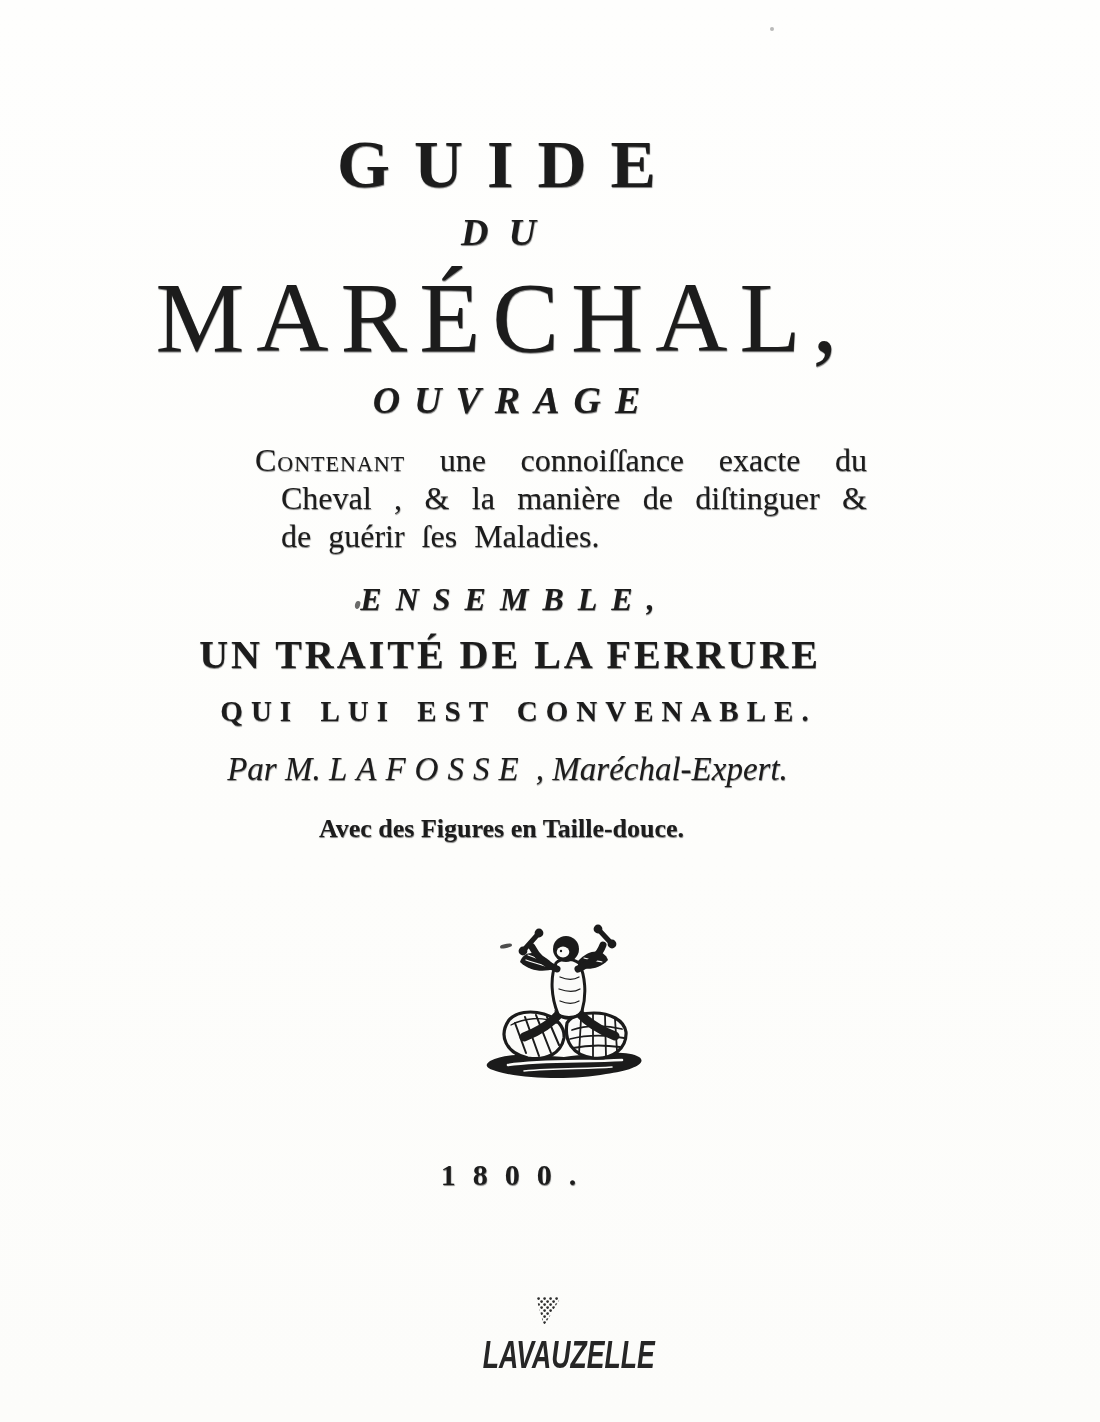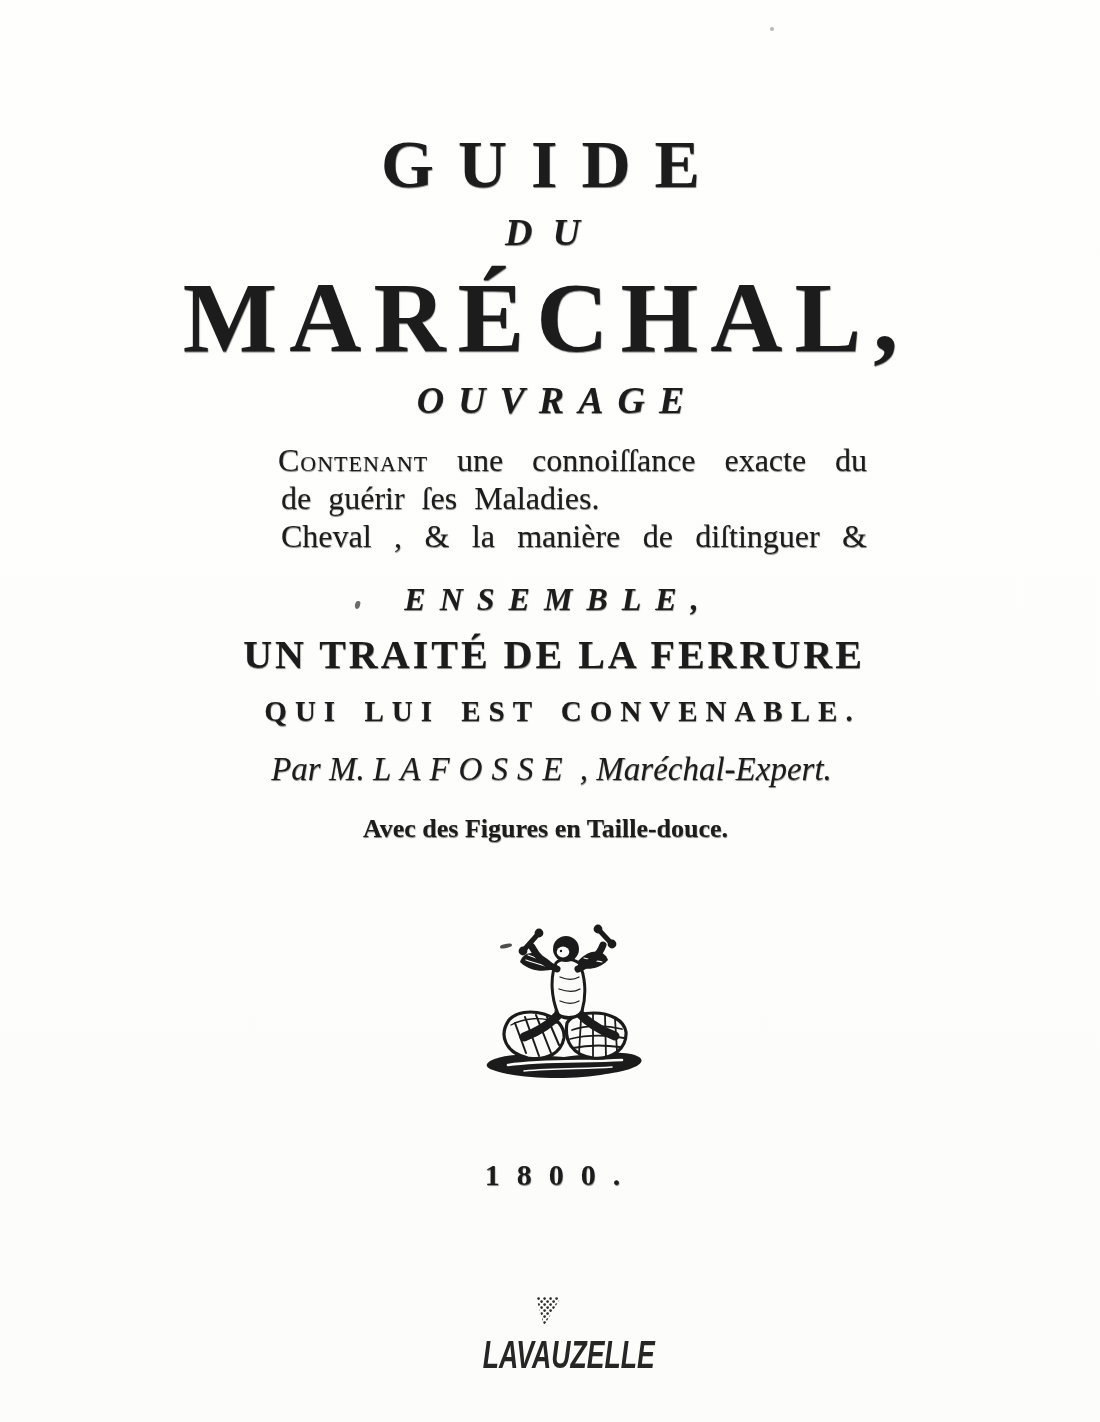--- a/index.html
+++ b/index.html
@@ -14,36 +14,35 @@
     color: #1c1c1c;
   }
   .ink { color:#1c1c1c; text-shadow: 0.4px 0.5px 0.9px rgba(25,25,25,0.55); }
   .line {
     position: absolute;
     left: 0;
     width: 993px;
     text-align: center;
     line-height: 1;
     white-space: nowrap;
-    padding-left: 44px;
   }
   
   .t-guide    { top:130px; font-size:68px;  font-weight:700; letter-spacing:24px; text-indent:24px; }
   .t-du       { top:213px; left:2px; font-size:38px; font-style:italic; font-weight:600; letter-spacing:20px; text-indent:20px; }
-  .t-marechal { top:268px; font-size:100px; font-weight:700; letter-spacing:12px; text-indent:12px; }
+  .t-marechal { top:268px; font-size:100px; font-weight:400; letter-spacing:12px; text-indent:12px; }
   .t-ouvrage  { top:381px; left:10px; font-size:38px; font-style:italic; font-weight:600; letter-spacing:14px; text-indent:14px; }
   
   .desc {
     position:absolute; top:441px; left:255px; width:612px;
     font-size:32px; line-height:38px;
   }
   .dline { display:block; text-align:justify; text-align-last:justify; white-space:normal; }
   .dline.l2 { margin-left:26px; width:586px; }
   .dline.l3 { margin-left:26px; width:586px; text-align-last:left; word-spacing:9px; }
-  .lead { font-variant: small-caps; letter-spacing:1px;margin-left:23px; }
+  .lead { font-variant: small-caps; letter-spacing:1px; }
   
   .t-ensemble { top:583px; left:11px; font-size:32px; font-style:italic; font-weight:600; letter-spacing:14px; text-indent:14px; }
   .t-traite   { top:635px; left:12px; font-size:40px; font-weight:700; letter-spacing:3px; text-indent:3px; }
   .t-conven   { top:697px; left:18px; font-size:29px; font-weight:700; letter-spacing:8px; text-indent:8px; word-spacing:6px; }
   .t-author   { top:753px; left:11px; font-size:33px; font-style:italic; font-weight:500; }
   .a-name     { letter-spacing:9px; margin:0 0; }
   .t-figures  { top:816px; left:5px;  font-size:26px; font-weight:600; }
   
   .ornament { position:absolute; left:480px; top:924px; width:170px; height:160px; }
   
@@ -70,22 +69,22 @@
 
 <div class="page">
 
   <div class="line ink t-guide">GUIDE</div>
   <div class="line ink t-du">DU</div>
   <div class="line ink t-marechal">MARÉCHAL,</div>
   <div class="line ink t-ouvrage">OUVRAGE</div>
 
   <div class="desc ink">
     <span class="dline l1"><span class="lead">Contenant</span> <span>une connoiſſance exacte du</span></span>
+    <span class="dline l2">Cheval , &amp; la manière de diſtinguer &amp;</span>
     <span class="dline l3">de guérir ſes Maladies.</span>
-    <span class="dline l2">Cheval , &amp; la manière de diſtinguer &amp;</span>
   </div>
 
   <div class="line ink t-ensemble">ENSEMBLE,</div>
   <div class="line ink t-traite">UN TRAITÉ DE LA FERRURE</div>
   <div class="line ink t-conven">QUI LUI EST CONVENABLE.</div>
 
   <div class="line ink t-author">
     <span>Par M.</span>
     <span class="a-name">LAFOSSE</span>
     <span>,</span>

